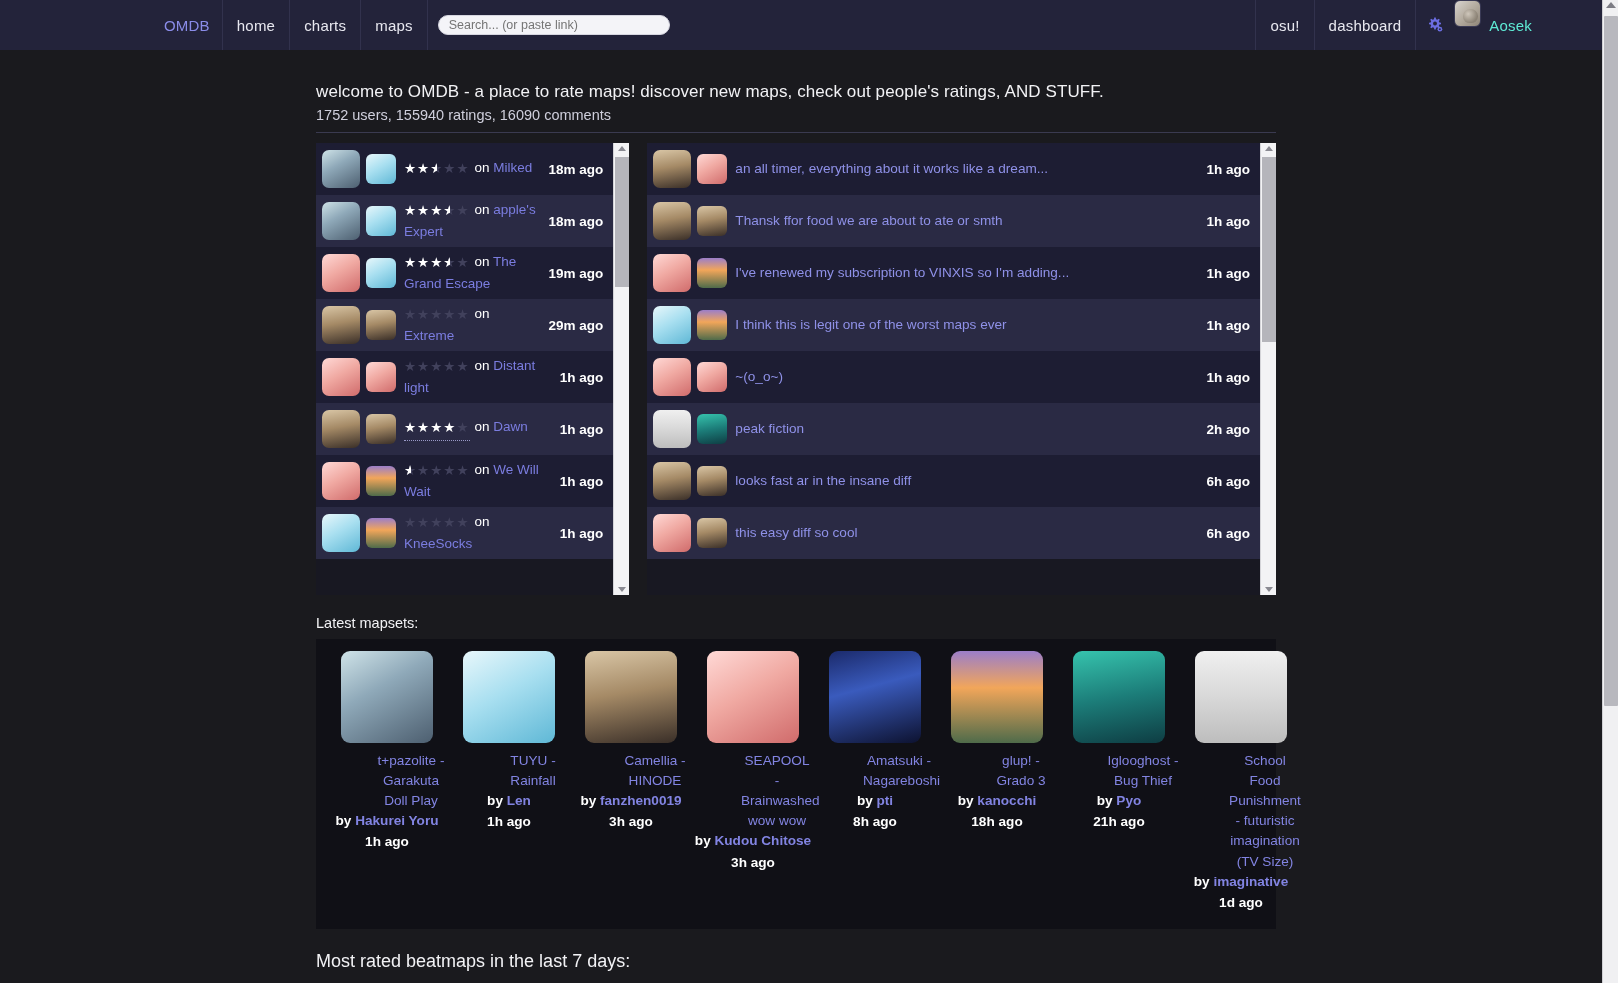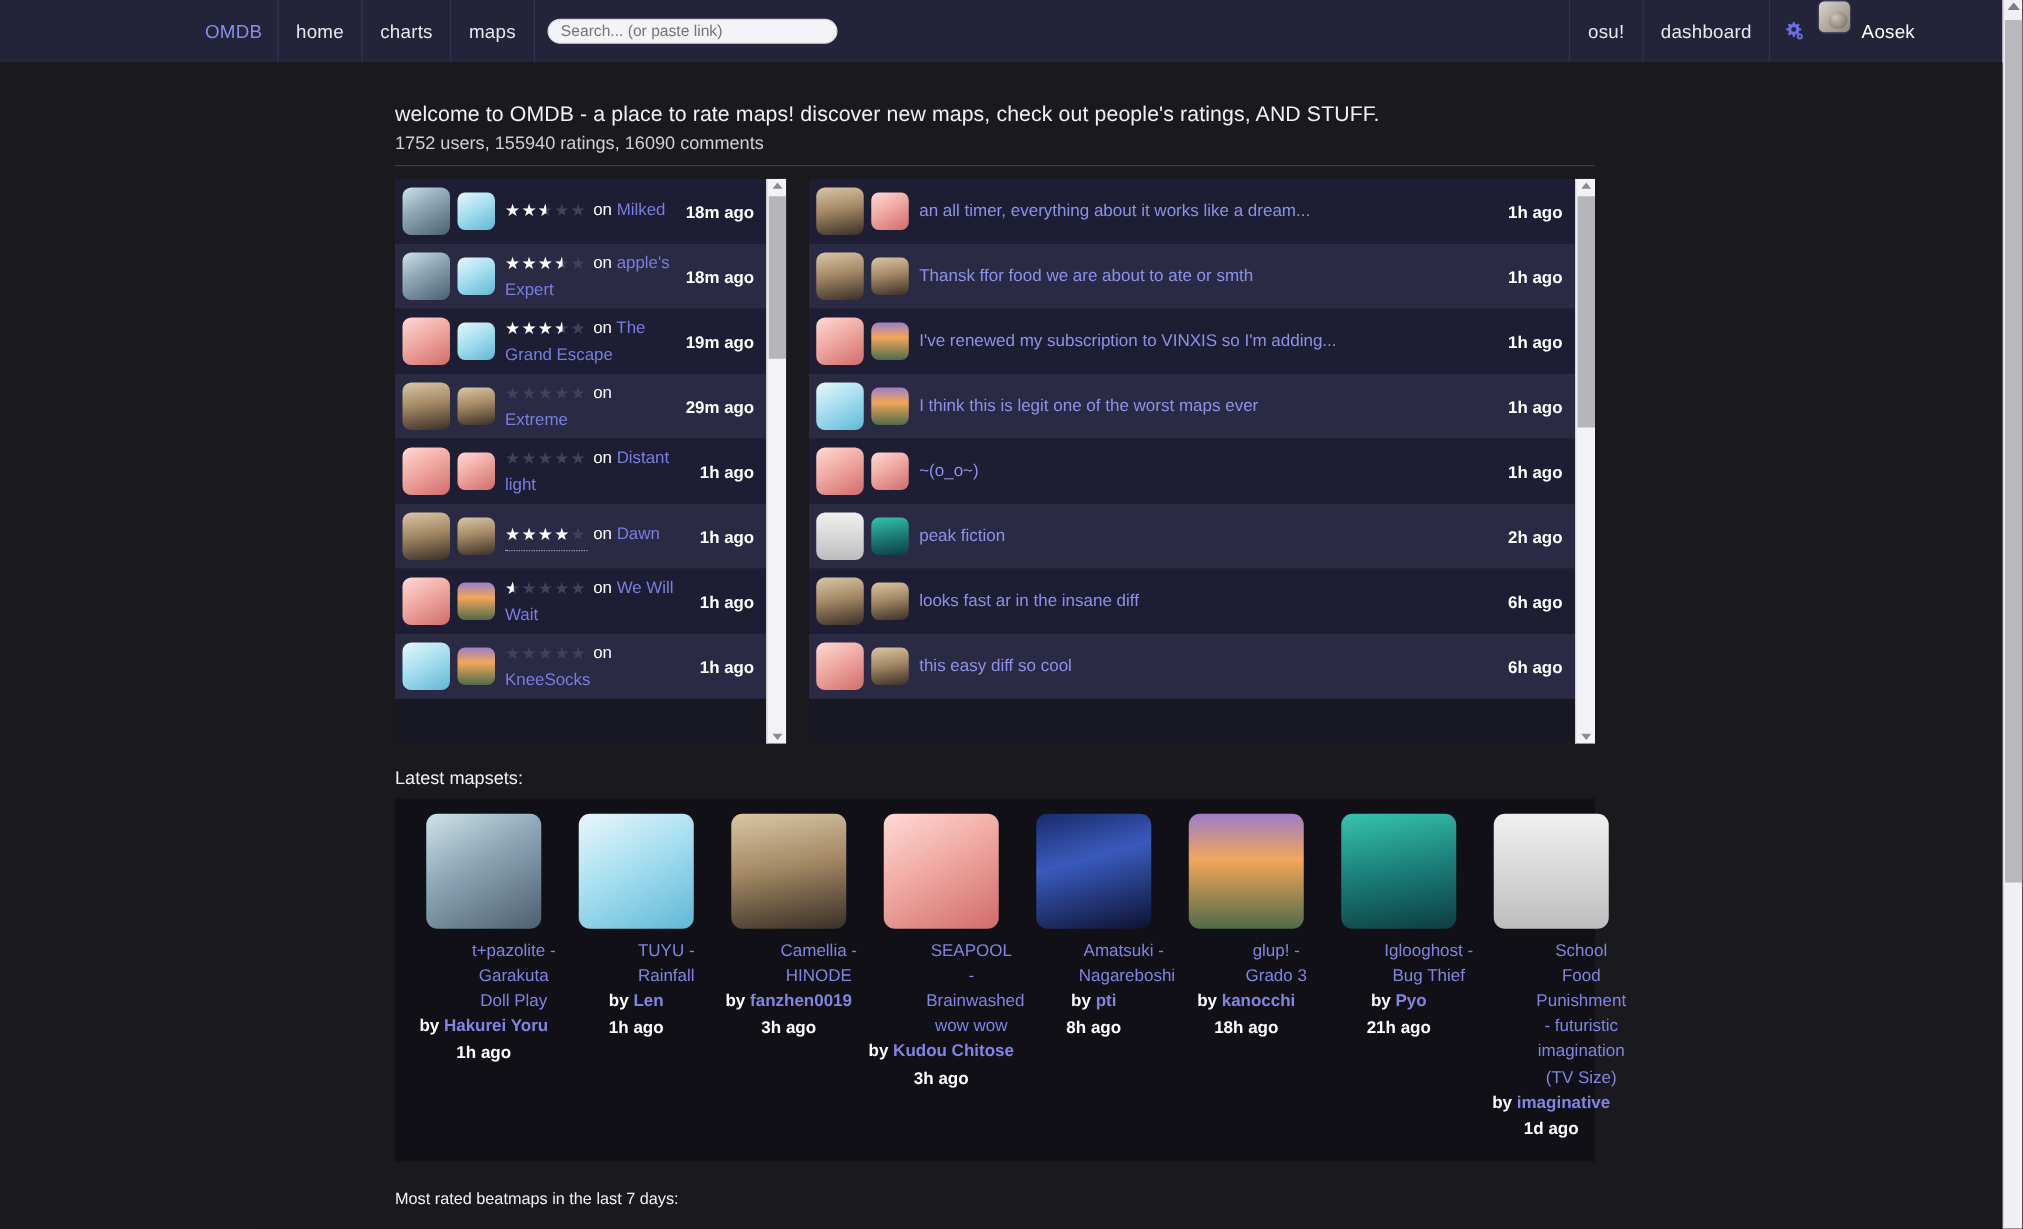--- a/index.html
+++ b/index.html
@@ -30,21 +30,21 @@
   .nav-item.bordered { border-left: 1px solid #32324d; border-right: 1px solid #32324d; }
   .nav-item.bordered + .nav-item.bordered { border-left: none; }
   .nav-search-wrap { display: flex; align-items: center; padding-left: 10px; }
   .nav-search {
     width: 232px; height: 20px; border-radius: 11px;
     border: 1px solid #d6d6e0; background: #f4f4f8;
     color: #6b6b78; font-size: 12.5px;
     font-family: "Liberation Sans", sans-serif;
     padding: 0 10px; outline: none;
   }
-  .nav-username { color: #ffffff; padding-left: 8px; }
+  .nav-username { color: #5eead4; padding-left: 8px; }
   .gear-icon { display: flex; align-items: center; padding: 0 10px; cursor: pointer; }
   .avatar-nav {
     width: 27px; height: 27px; border-radius: 6px;
     background: linear-gradient(135deg,#d8d4cf 0%,#b8b0a4 45%,#8f8578 100%);
     border: 1px solid #3a3a55;
     position: relative; overflow: hidden; cursor: pointer;
   }
   .avatar-nav::after {
     content: ""; position: absolute; right: 2px; bottom: 3px;
     width: 15px; height: 14px; border-radius: 50% 50% 45% 45%;
@@ -144,21 +144,21 @@
   }
   .mapset { width: 120px; flex: 0 0 120px; text-align: center; margin: 0 1px; }
   .mapset-cover {
     width: 92px; height: 92px; border-radius: 9px; margin: 0 auto 8px auto;
     background: #2d2d3a;
   }
   .mapset-title { color: #8284e2; font-size: 13.6px; line-height: 1.48; margin-left: 48px; }
   .mapset-by { color: #ffffff; font-size: 13.6px; font-weight: bold; line-height: 1.48; }
   .mapset-by span { color: #8284e2; font-weight: bold; }
   .mapset-time { color: #ffffff; font-size: 13.6px; font-weight: bold; line-height: 1.48; margin-top: 1px; }
-  .mapsets-footer { margin: 22px 0 0 316px; color: #f2f2f5; font-size: 13px; }
+  .mapsets-footer { margin: 22px 0 0 316px; color: #f2f2f5; font-size: 18px; }
 
   
   .c0 { background: linear-gradient(150deg,#cfe3e8 0%,#8fa9b9 40%,#4d5f70 100%); }
   .c1 { background: linear-gradient(150deg,#e8f7fb 0%,#a8dff0 45%,#5fb8d6 100%); }
   .c2 { background: linear-gradient(170deg,#d9c6a6 0%,#a58a66 45%,#3a2f28 100%); }
   .c3 { background: linear-gradient(150deg,#ffd9d6 0%,#f0a9a2 45%,#d06b6b 100%); }
   .c4 { background: linear-gradient(165deg,#1b2a6b 0%,#3a5bbd 40%,#0d1230 100%); }
   .c5 { background: linear-gradient(180deg,#9b7ec9 0%,#f2a65a 40%,#4f6b4a 100%); }
   .c6 { background: linear-gradient(170deg,#36c3ad 0%,#1c7d79 50%,#0e3d43 100%); }
   .c7 { background: linear-gradient(180deg,#f0f0f0 0%,#d8d8d8 50%,#bdbdbd 100%); }

